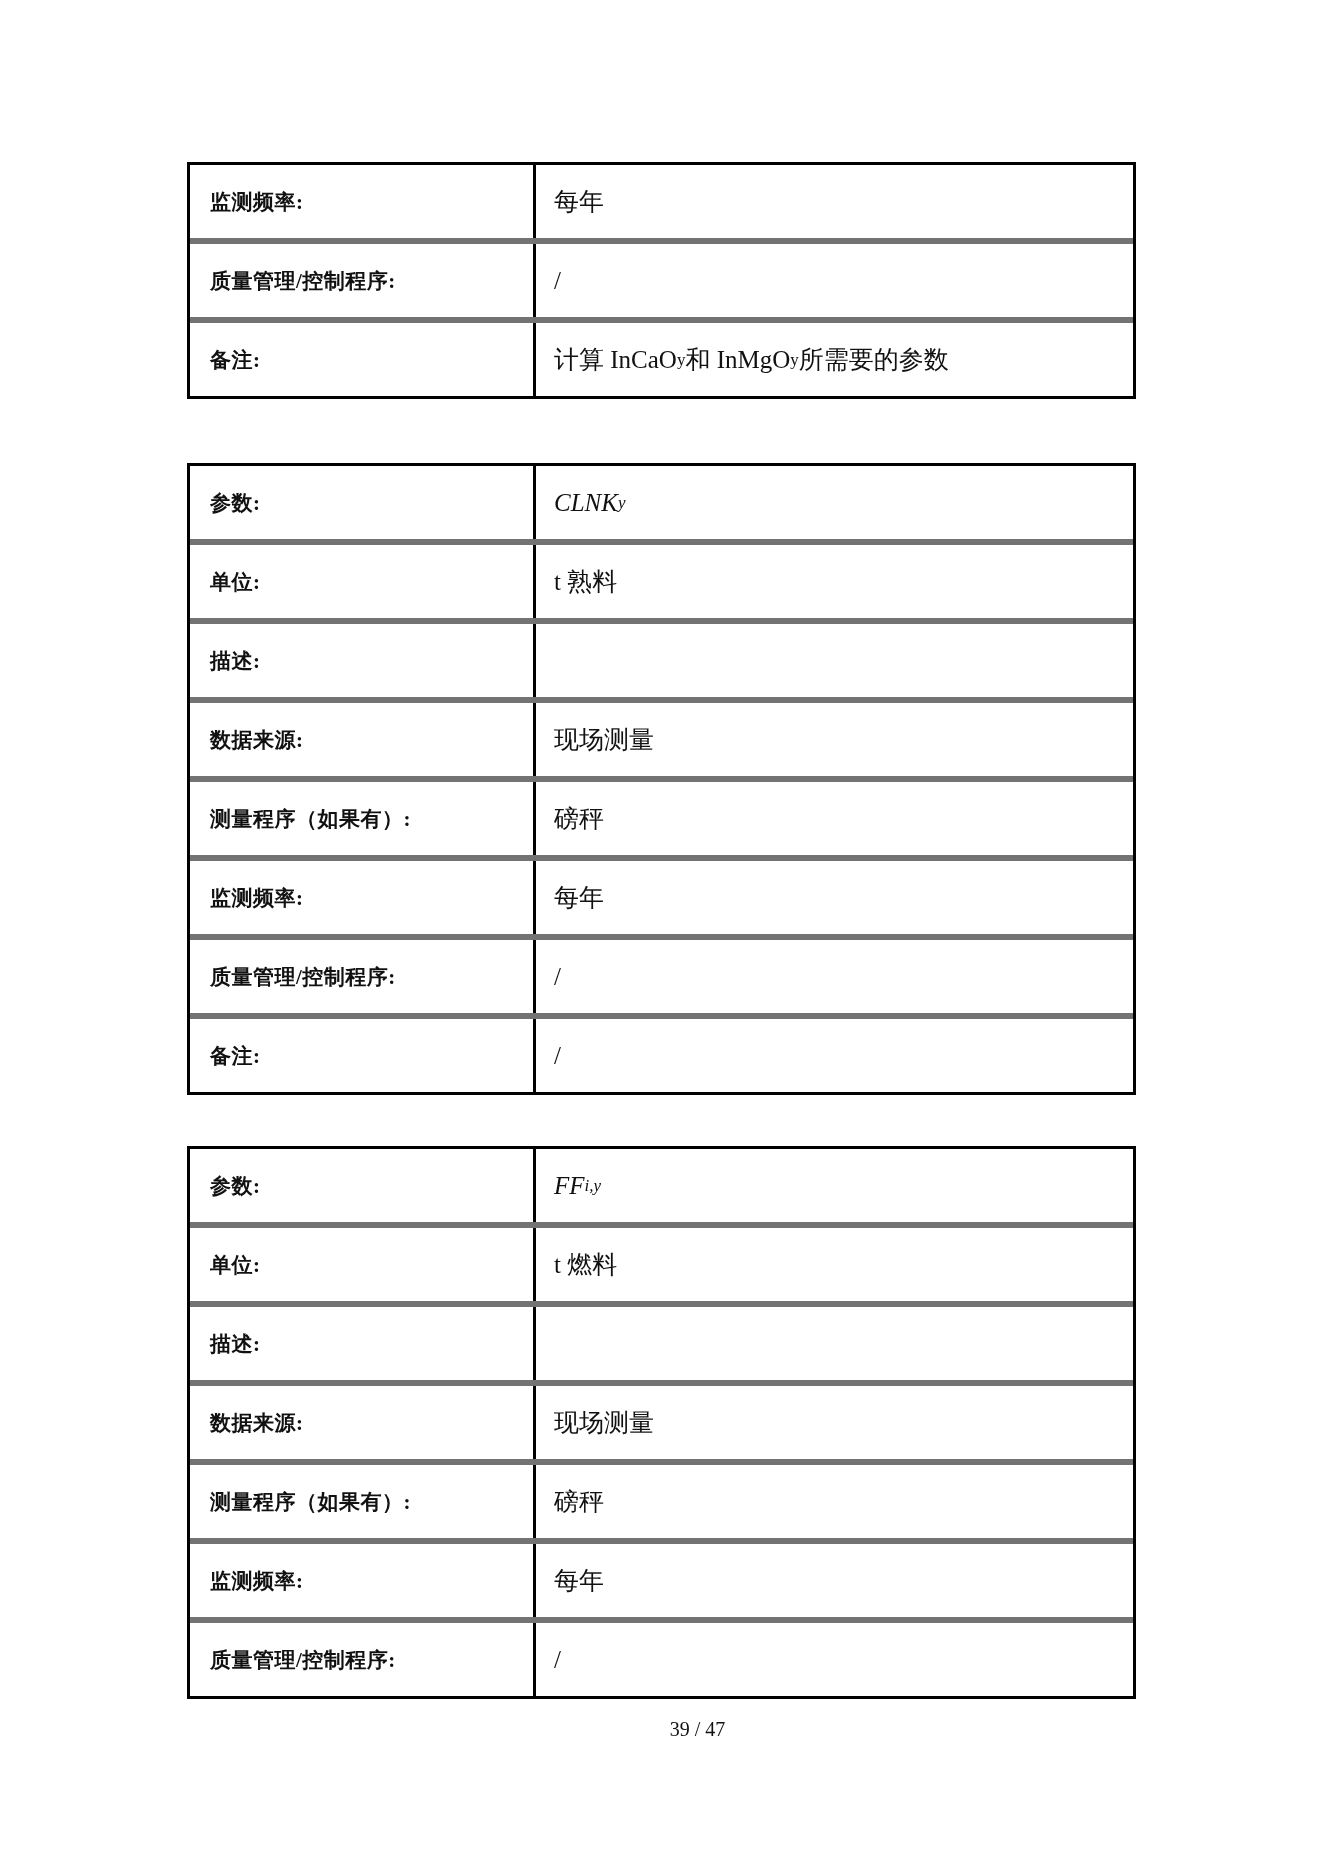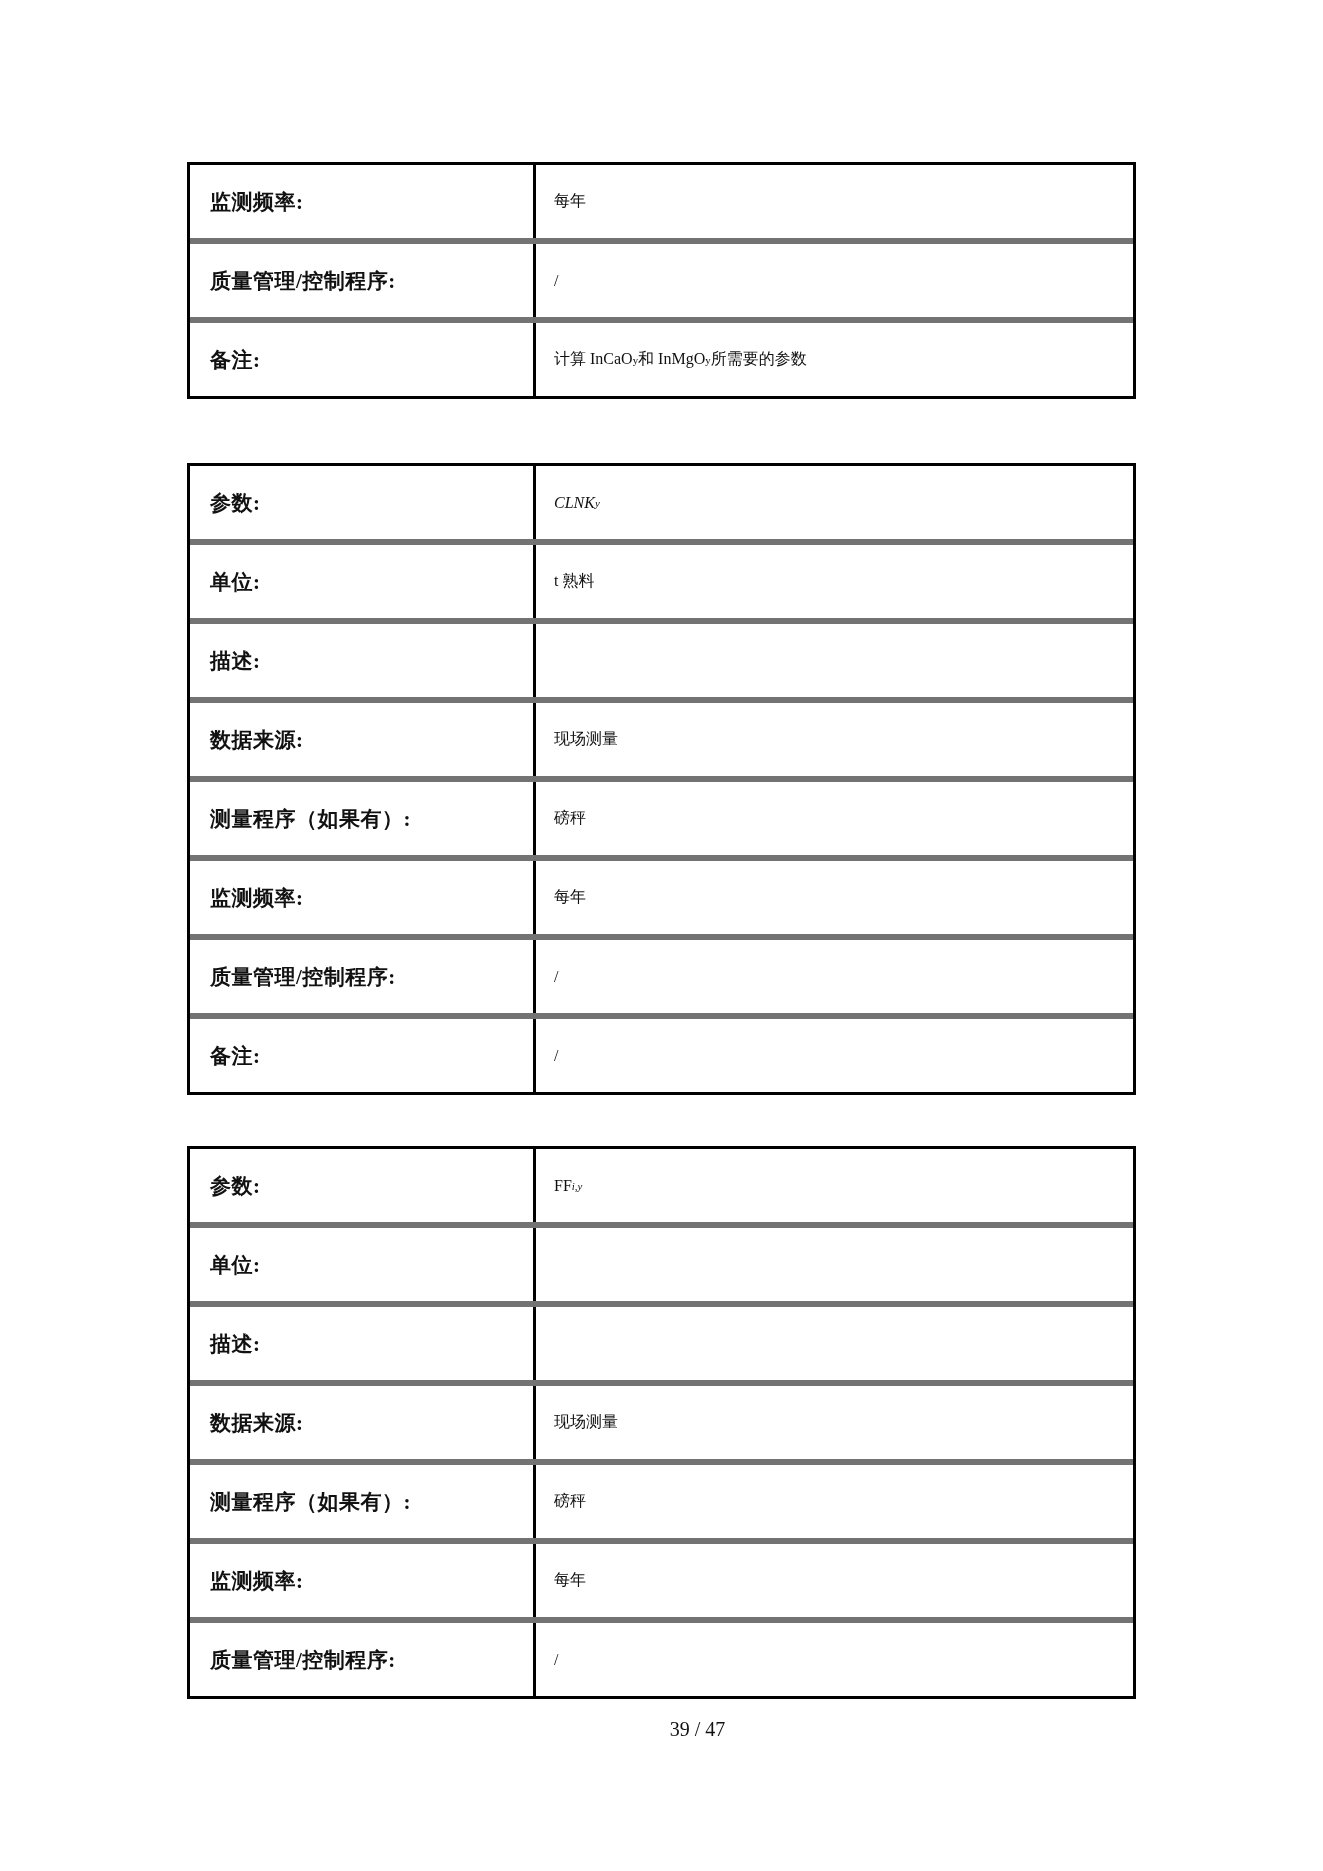--- a/index.html
+++ b/index.html
@@ -45,21 +45,21 @@
     font-weight: bold;
     font-size: 21px;
     letter-spacing: 0.5px;
   }
   .cell-value {
     flex: 1 1 auto;
     display: flex;
     align-items: center;
     padding-left: 18px;
     box-sizing: border-box;
-    font-size: 16px;
+    font-size: 25px;
   }
   .cell-value sub {
     font-size: 0.68em;
     line-height: 0;
   }
   .footer-page-number {
     position: absolute;
     top: 1718px;
     left: 0;
     width: 100%;
@@ -129,26 +129,27 @@
     <div class="t-row">
       <div class="cell-label">备注:</div>
       <div class="cell-value">/</div>
     </div>
   </div>
 
   <div class="doc-table doc-table-3">
     <div class="t-row">
       <div class="cell-label">参数:</div>
       <div class="cell-value">
-          <span style="">FF</span>
+          <span style="font-style: italic;">FF</span>
           <sub style="font-style: italic;">i,y</sub>
         </div>
     </div>
     <div class="t-row">
       <div class="cell-label">单位:</div>
+      <div class="cell-value">t 燃料</div>
     </div>
     <div class="t-row">
       <div class="cell-label">描述:</div>
     </div>
     <div class="t-row">
       <div class="cell-label">数据来源:</div>
       <div class="cell-value">现场测量</div>
     </div>
     <div class="t-row">
       <div class="cell-label">测量程序（如果有）:</div>

